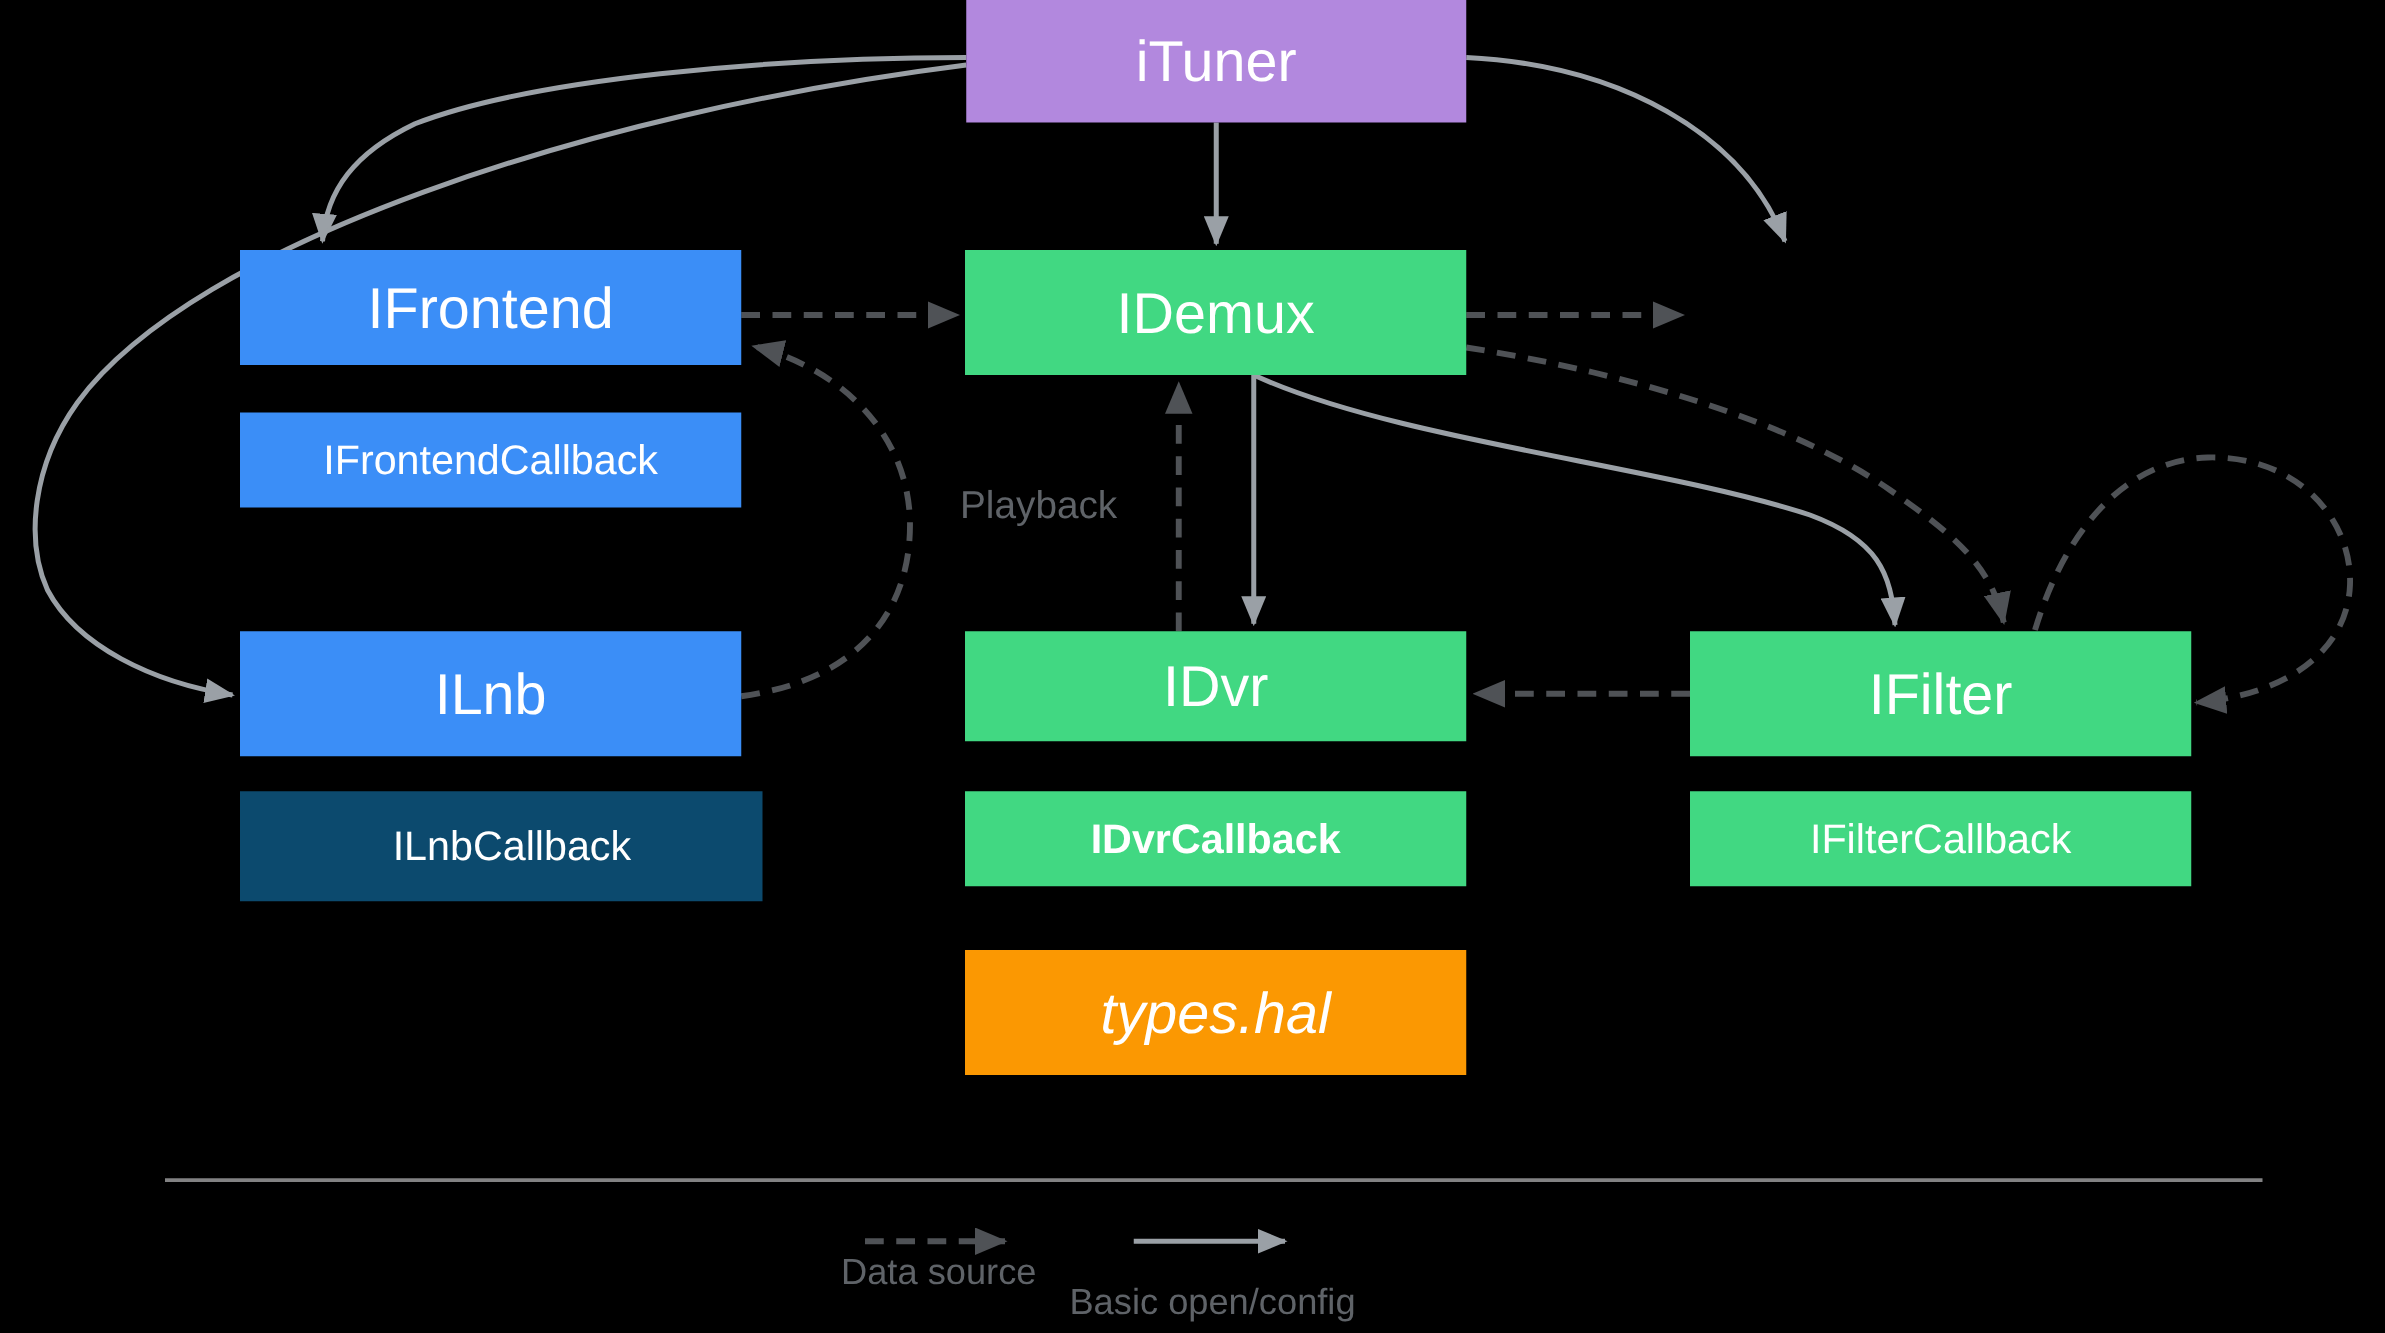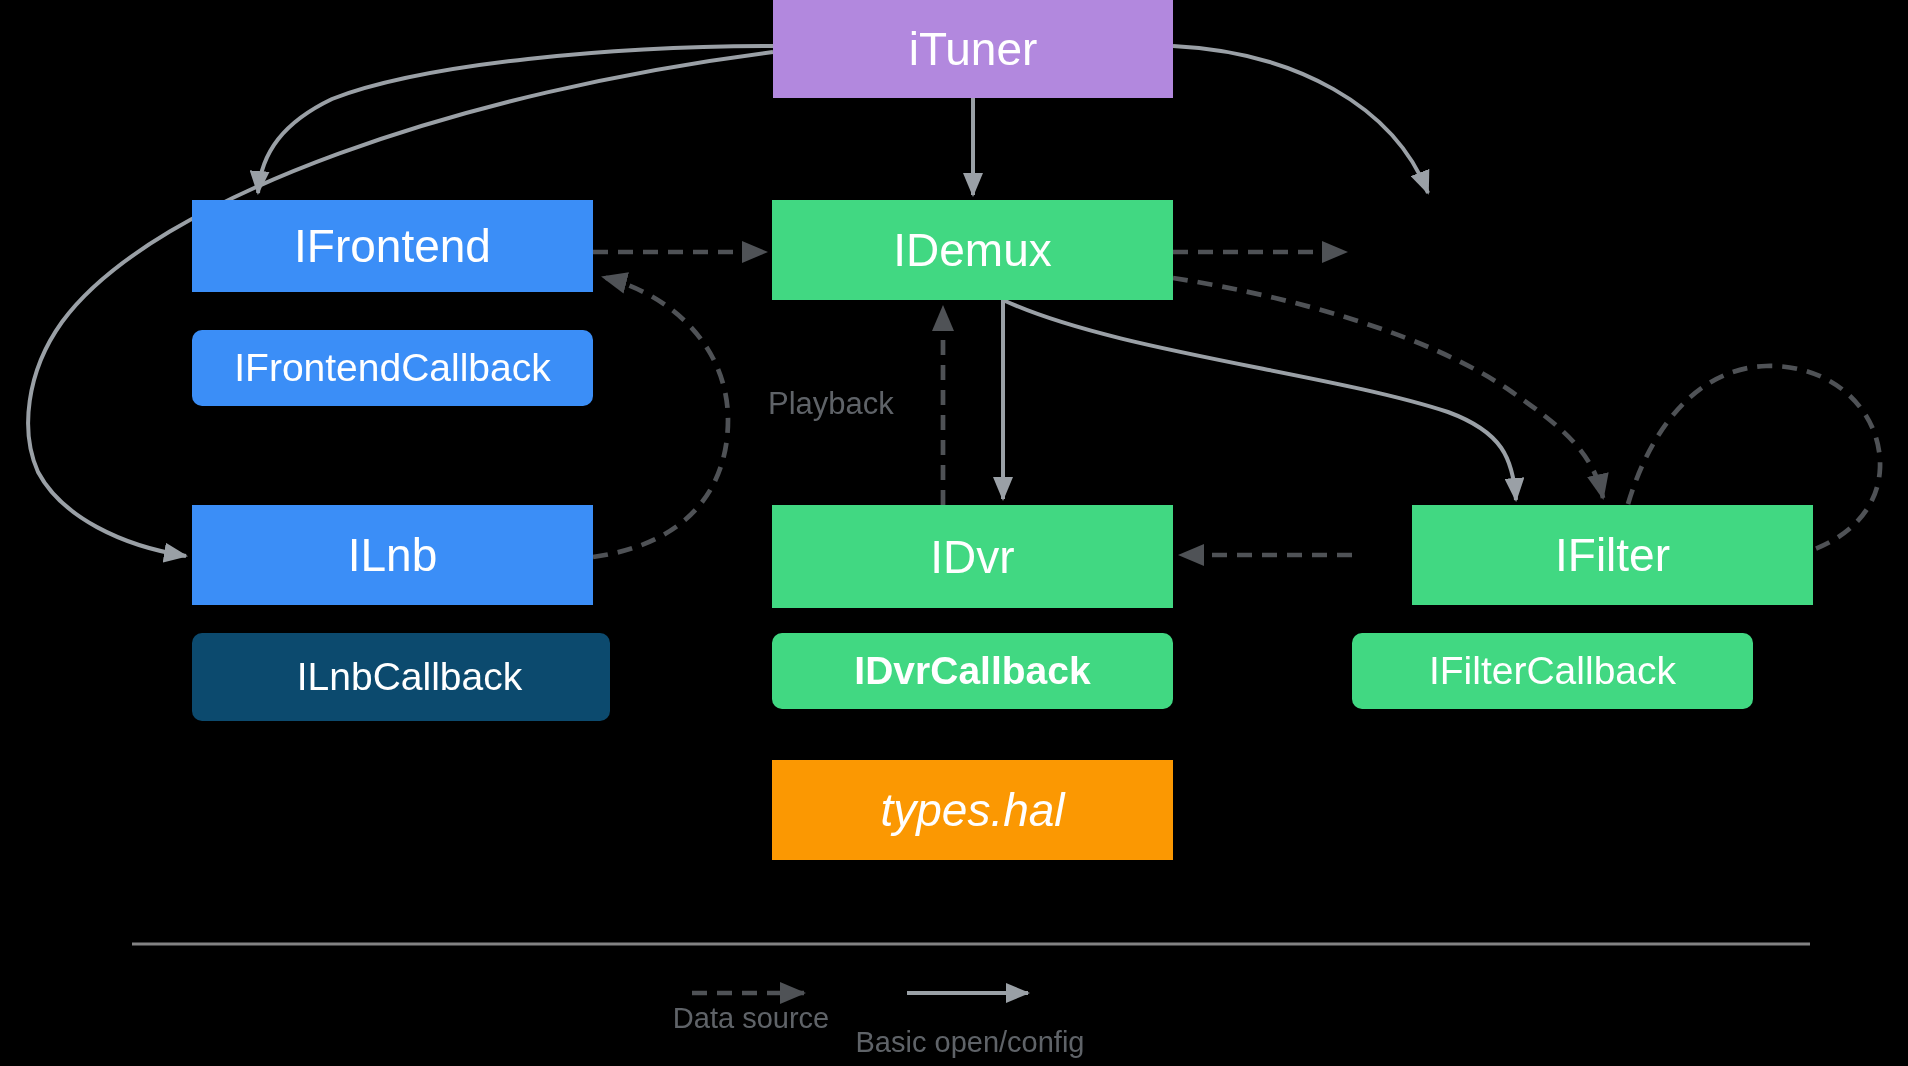--- a/index.html
+++ b/index.html
@@ -4,31 +4,31 @@
 <style>
   html,body{margin:0;padding:0;background:#000;}
   .stage{position:relative;width:1908px;height:1066px;background:#000;overflow:hidden;
          font-family:"Liberation Sans",sans-serif;}
   svg.wires{position:absolute;left:0;top:0;}
   .solid{stroke:#9aa0a6;stroke-width:4;fill:none;}
   .dash{stroke:#4f5256;stroke-width:4.7;fill:none;stroke-dasharray:15 10;}
   .node{position:absolute;display:flex;align-items:center;justify-content:center;
         color:#fff;text-align:center;}
   .big{font-size:46px;}
-  .small{font-size:39px;border-radius:10px;}
+  .small{font-size:33px;}
   .n-ituner{left:773px;top:0;width:400px;height:98px;background:#b288de;}
   .n-ifrontend{left:192px;top:200px;width:401px;height:92px;background:#3b8ef7;}
   .n-ifrontend-cb{left:192px;top:330px;width:401px;height:76px;background:#3b8ef7;}
   .n-idemux{left:772px;top:200px;width:401px;height:100px;background:#41d882;}
   .n-idescrambler{left:1352px;top:200px;width:401px;height:100px;background:#d92c0e;}
   .n-ilnb{left:192px;top:505px;width:401px;height:100px;background:#3b8ef7;}
   .n-ilnb-cb{left:192px;top:633px;width:401px;height:88px;background:#0c4a6e;padding-left:17px;}
-  .n-idvr{left:772px;top:505px;width:401px;height:103px;background:#41d882;}
+  .n-idvr{left:772px;top:505px;width:401px;height:88px;background:#41d882;}
   .n-idvr-cb{left:772px;top:633px;width:401px;height:76px;background:#41d882;font-weight:bold;}
-  .n-ifilter{left:1412px;top:505px;width:401px;height:100px;background:#41d882;}
+  .n-ifilter{left:1352px;top:505px;width:401px;height:100px;background:#41d882;}
   .n-ifilter-cb{left:1352px;top:633px;width:401px;height:76px;background:#41d882;text-align:center;}
   .n-typeshal{left:772px;top:760px;width:401px;height:100px;background:#fb9802;font-style:italic;}
   .floatlabel{position:absolute;color:#5f6368;font-size:31px;}
   .lbl-playback{left:768px;top:386px;}
   .lbl-datasource{left:640px;top:1002px;width:222px;text-align:center;font-size:29px;}
   .lbl-basicopen{left:824px;top:1026px;width:292px;text-align:center;font-size:29px;}
 </style>
 </head>
 <body>
 

